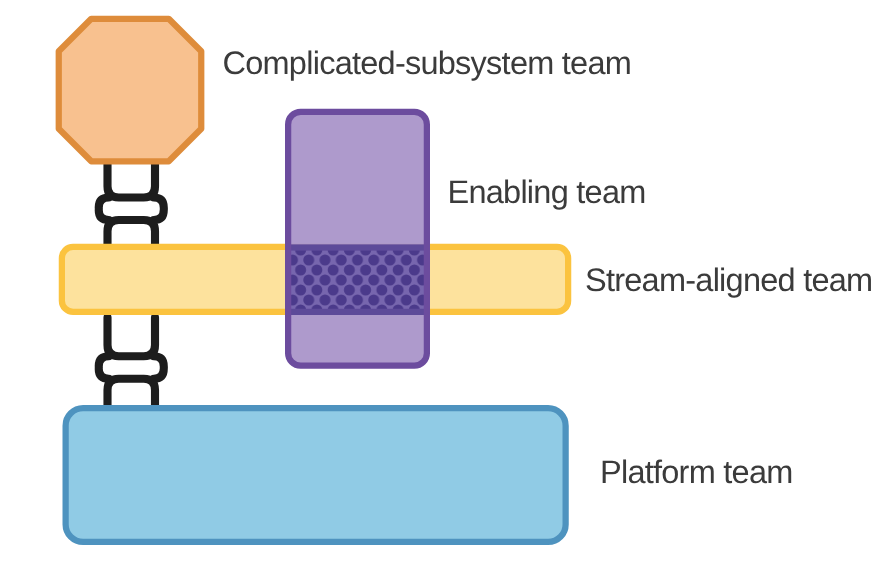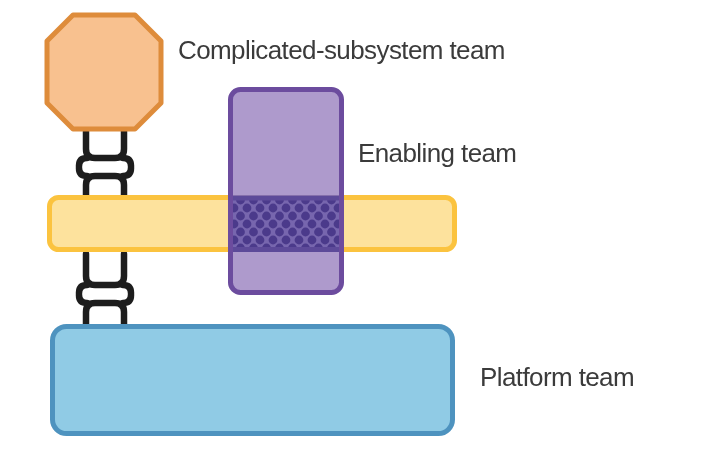--- a/index.html
+++ b/index.html
@@ -81,16 +81,17 @@
     <rect x="231" y="195.5" width="110" height="56.5" fill="#5D4A99"></rect>
     <rect x="231" y="200.5" width="110" height="46.5" fill="url(#dots)"></rect>
 
     <rect x="230.5" y="89.5" width="111" height="203" rx="10" fill="none" stroke-width="5" stroke="#6C4C9E"></rect>
   </svg>
 
   <div class="team-label" id="label-complicated">Complicated-subsystem team</div>
 
   <div class="team-label" id="label-enabling">Enabling team</div>
 
+  <div class="team-label" id="label-stream">Stream-aligned team</div>
 
   <div class="team-label" id="label-platform">Platform team</div>
 
 </div>
 
 </body></html>

